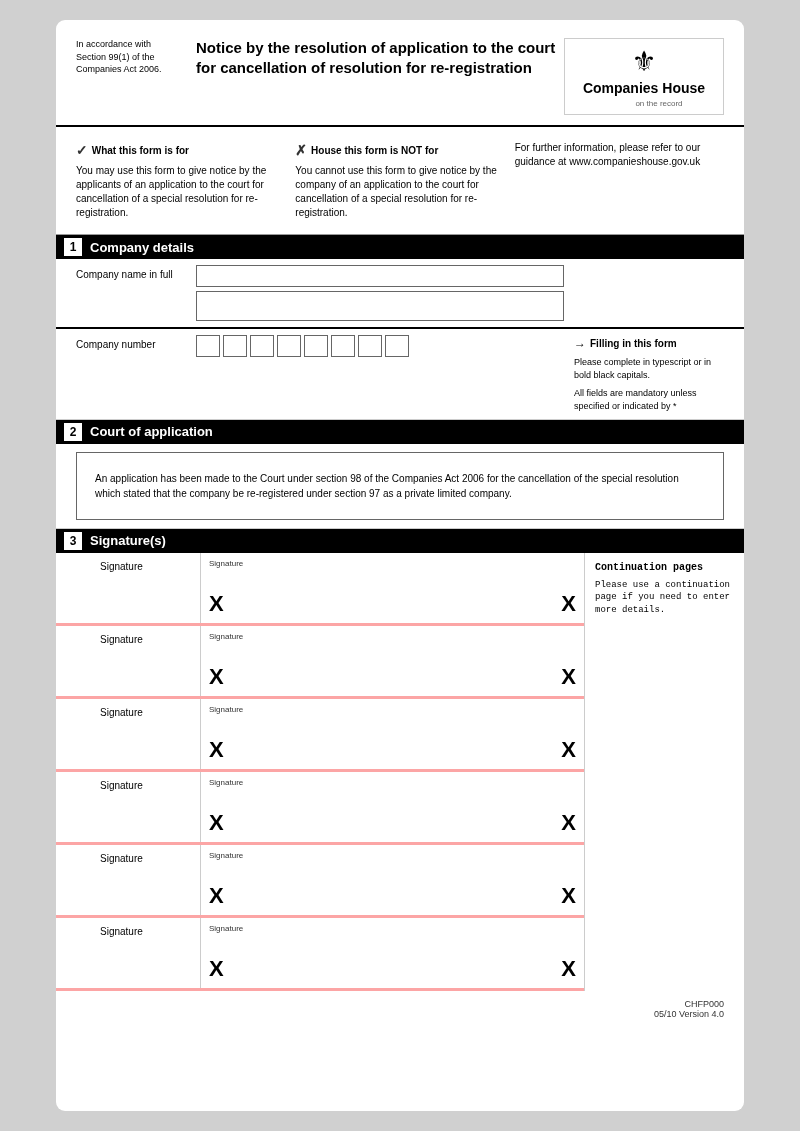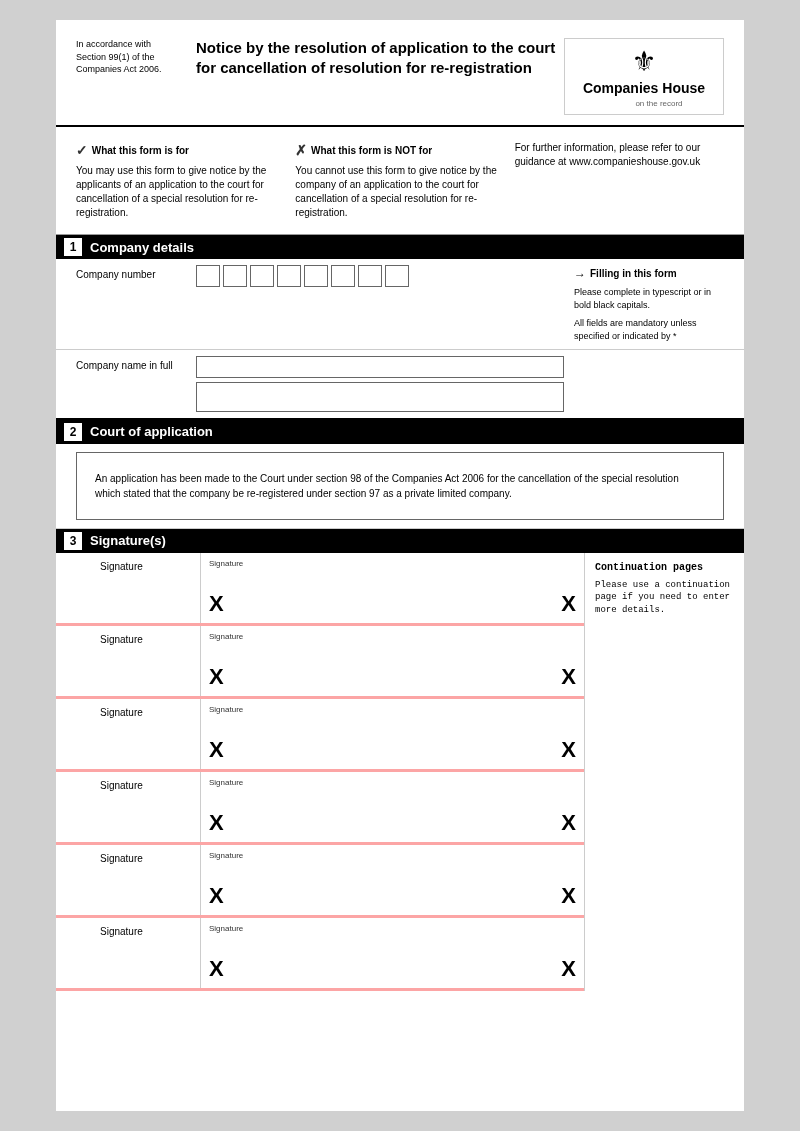--- a/index.html
+++ b/index.html
@@ -10,20 +10,21 @@
       display: flex;
       justify-content: center;
       padding: 20px;
     }
     .page {
       background: #fff;
       width: 688px;
       min-height: 1091px;
       padding: 0;
       position: relative;
+      border-radius: 9px;
     }
     .header {
       display: flex;
       align-items: flex-start;
       padding: 18px 20px 10px 20px;
       border-bottom: 2px solid #000;
     }
     .header-left-meta {
       font-size: 9px;
       line-height: 1.4;
@@ -274,67 +275,67 @@
     <div class="info-col">
       <div class="info-col-title">
         <span class="tick-mark">✓</span>
         <strong>What this form is for</strong>
       </div>
       <div>You may use this form to give notice by the applicants of an application to the court for cancellation of a special resolution for re-registration.</div>
     </div>
     <div class="info-col">
       <div class="info-col-title">
         <span class="cross-mark">✗</span>
-        <strong>What this form is NOT for</strong>
+        <strong>House this form is NOT for</strong>
       </div>
       <div>You cannot use this form to give notice by the company of an application to the court for cancellation of a special resolution for re-registration.</div>
     </div>
     <div class="info-col">
       <div>For further information, please refer to our guidance at www.companieshouse.gov.uk</div>
     </div>
   </div>
 
   <div class="section-header">
     <div class="section-number">1</div>
     <div class="section-title">Company details</div>
-  </div>
-
-  <div class="company-details-row">
-    <div class="field-label">Company number</div>
-    <div class="field-content">
-      <div class="company-number-boxes">
-        <div class="cn-box"></div>
-        <div class="cn-box"></div>
-        <div class="cn-box"></div>
-        <div class="cn-box"></div>
-        <div class="cn-box"></div>
-        <div class="cn-box"></div>
-        <div class="cn-box"></div>
-        <div class="cn-box"></div>
-      </div>
-    </div>
-    <div class="filling-info">
-      <div class="filling-info-title">
-        <span class="arrow-icon">→</span>
-        <span>Filling in this form</span>
-      </div>
-      <div style="margin-top:4px;">Please complete in typescript or in bold black capitals.</div>
-      <div style="margin-top:6px;">All fields are mandatory unless specified or indicated by *</div>
-    </div>
   </div>
 
   <div class="company-details-row" style="border-bottom:2px solid #000;">
     <div class="field-label">Company name in full</div>
     <div class="field-content">
       <div class="text-field"></div>
       <div class="text-field-tall" style="margin-top:4px;"></div>
     </div>
     <div style="width:160px; flex-shrink:0;"></div>
   </div>
 
+  <div class="company-details-row">
+    <div class="field-label">Company number</div>
+    <div class="field-content">
+      <div class="company-number-boxes">
+        <div class="cn-box"></div>
+        <div class="cn-box"></div>
+        <div class="cn-box"></div>
+        <div class="cn-box"></div>
+        <div class="cn-box"></div>
+        <div class="cn-box"></div>
+        <div class="cn-box"></div>
+        <div class="cn-box"></div>
+      </div>
+    </div>
+    <div class="filling-info">
+      <div class="filling-info-title">
+        <span class="arrow-icon">→</span>
+        <span>Filling in this form</span>
+      </div>
+      <div style="margin-top:4px;">Please complete in typescript or in bold black capitals.</div>
+      <div style="margin-top:6px;">All fields are mandatory unless specified or indicated by *</div>
+    </div>
+  </div>
+
   <div class="section-header">
     <div class="section-number">2</div>
     <div class="section-title">Court of application</div>
   </div>
 
   <div class="notice-section">
     <div class="notice-box">An application has been made to the Court under section 98 of the Companies Act 2006 for the cancellation of the special resolution which stated that the company be re-registered under section 97 as a private limited company.</div>
   </div>
 
   <div class="section-header">
@@ -393,14 +394,18 @@
       <div class="sig-x-right">X</div>
     </div>
   </div>
       </div>
     <div class="signatures-right">
       <div class="signatures-right-title">Continuation pages</div>
       <div style="margin-top:4px;">Please use a continuation page if you need to enter more details.</div>
     </div>
   </div>
 
+  <div class="footer">
+    <div>CHFP000</div>
+    <div>05/10 Version 4.0</div>
+  </div>
 
 </div>
 
 </body></html>

